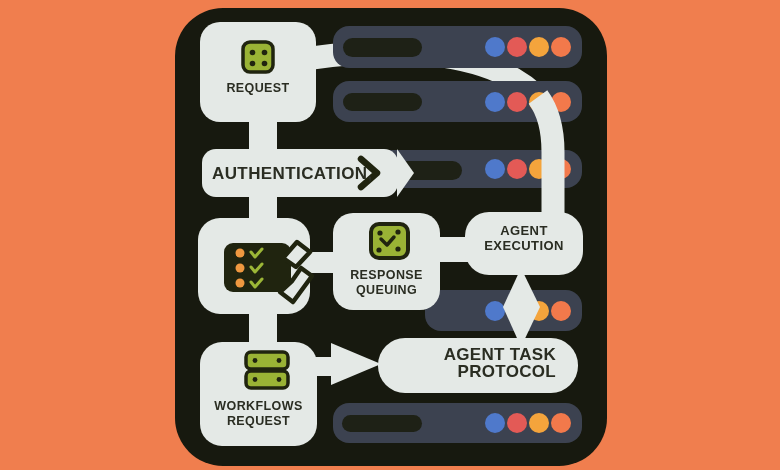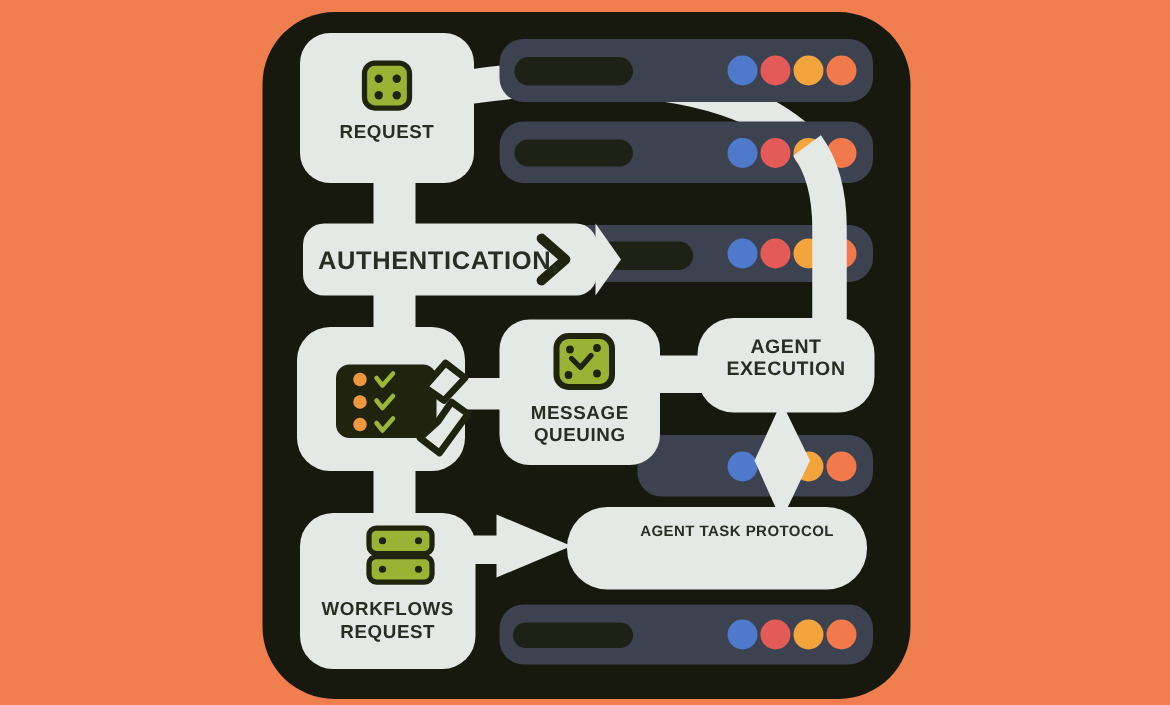--- a/index.html
+++ b/index.html
@@ -43,21 +43,21 @@
   .n6{left:313px; top:357px; width:24px; height:19px;}
   .label{
     position:absolute; color:var(--text,#2A2D22); font-weight:700;
     text-align:center; letter-spacing:0.4px; line-height:15px; font-size:12.5px;
   }
   .label span{display:block;}
   .l-request {left:200px; top:81px;  width:116px;}
   .l-auth    {left:212px; top:166px; width:160px; font-size:17px;}
   .l-message {left:333px; top:268px; width:107px;}
   .l-exec    {left:465px; top:223px; width:118px; font-size:13px;}
-  .l-task    {left:384px; top:346px; width:172px; text-align:right; font-size:10px; line-height:17px; letter-spacing:0.3px;}
+  .l-task    {left:384px; top:346px; width:172px; text-align:right; font-size:17px; line-height:17px; letter-spacing:0.3px;}
   .l-response{left:200px; top:399px; width:117px;}
   svg{display:block;}
 </style>
 </head>
 <body>
 
 <div class="stage">
 
   <div class="rack"></div>
 
@@ -177,21 +177,21 @@
     </g>
   </svg>
 
   <div class="label l-request">
     <span>REQUEST</span>
   </div>
   <div class="label l-auth">
     <span>AUTHENTICATION,</span>
   </div>
   <div class="label l-message">
-    <span>MESSAGE</span>
+    <span>RESPONSE</span>
     <span>QUEUING</span>
   </div>
   <div class="label l-exec">
     <span>AGENT</span>
     <span>EXECUTION</span>
   </div>
   <div class="label l-task">
     <span>AGENT TASK PROTOCOL</span>
   </div>
   <div class="label l-response">

